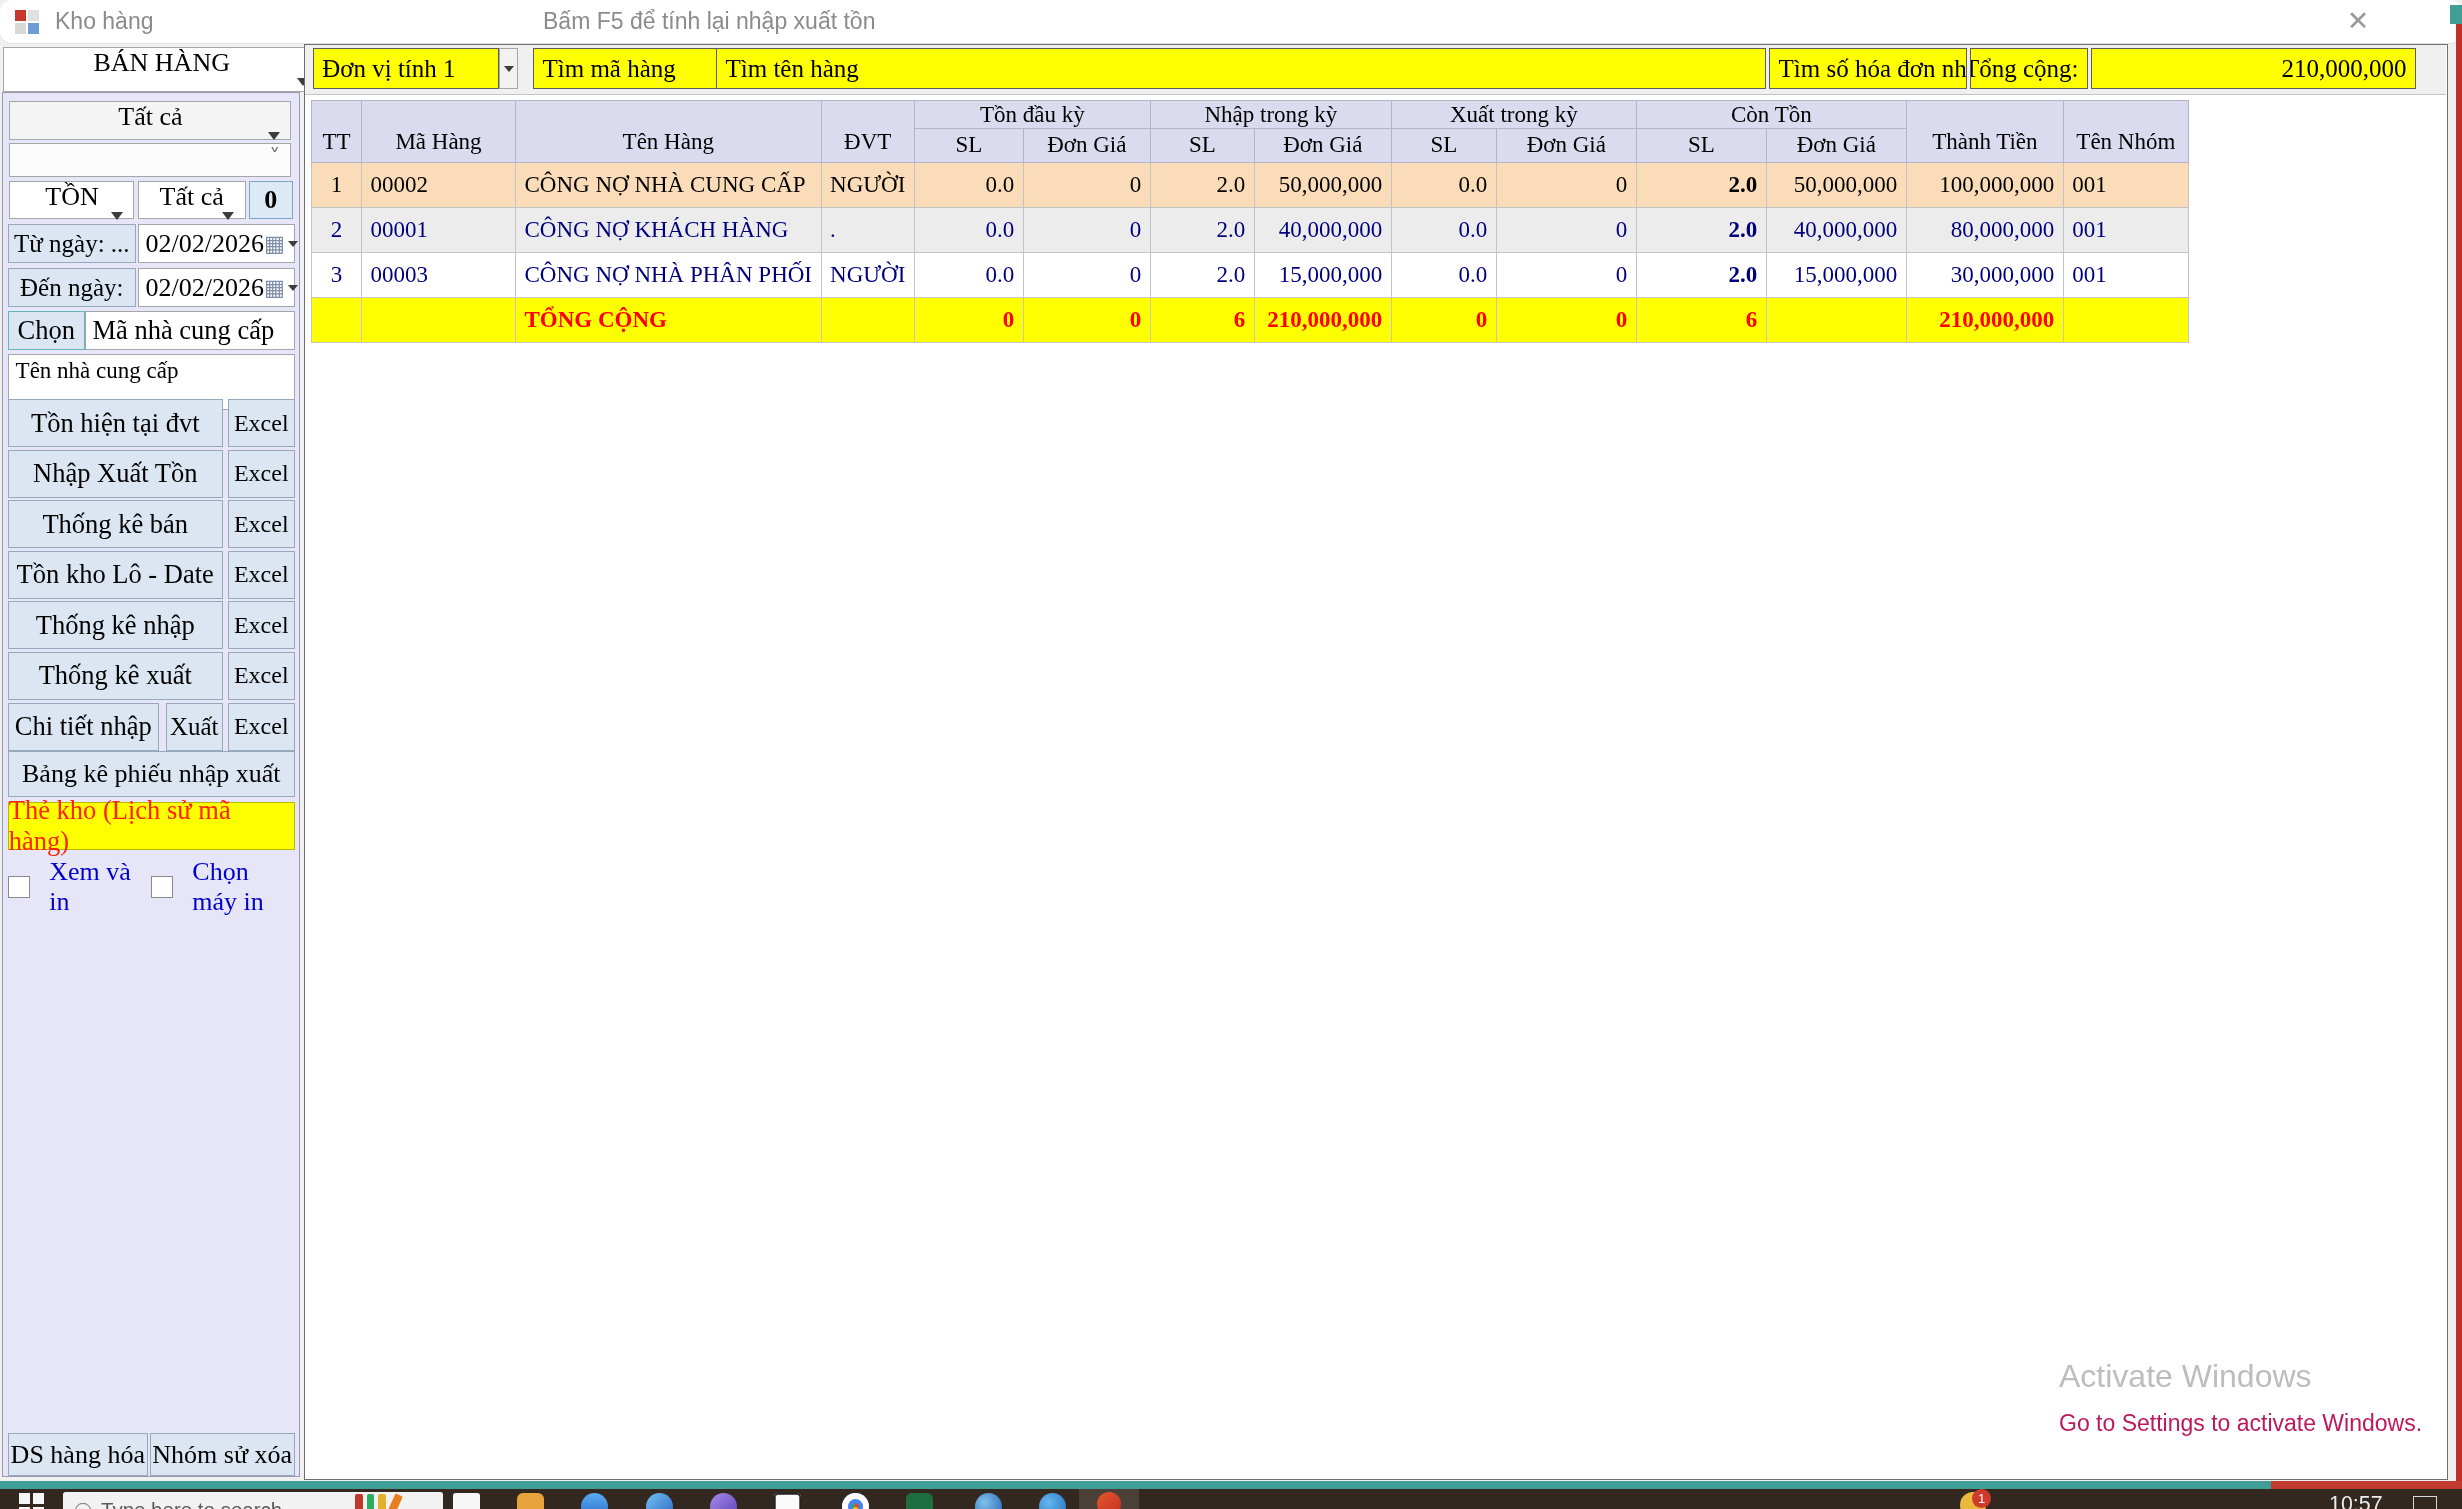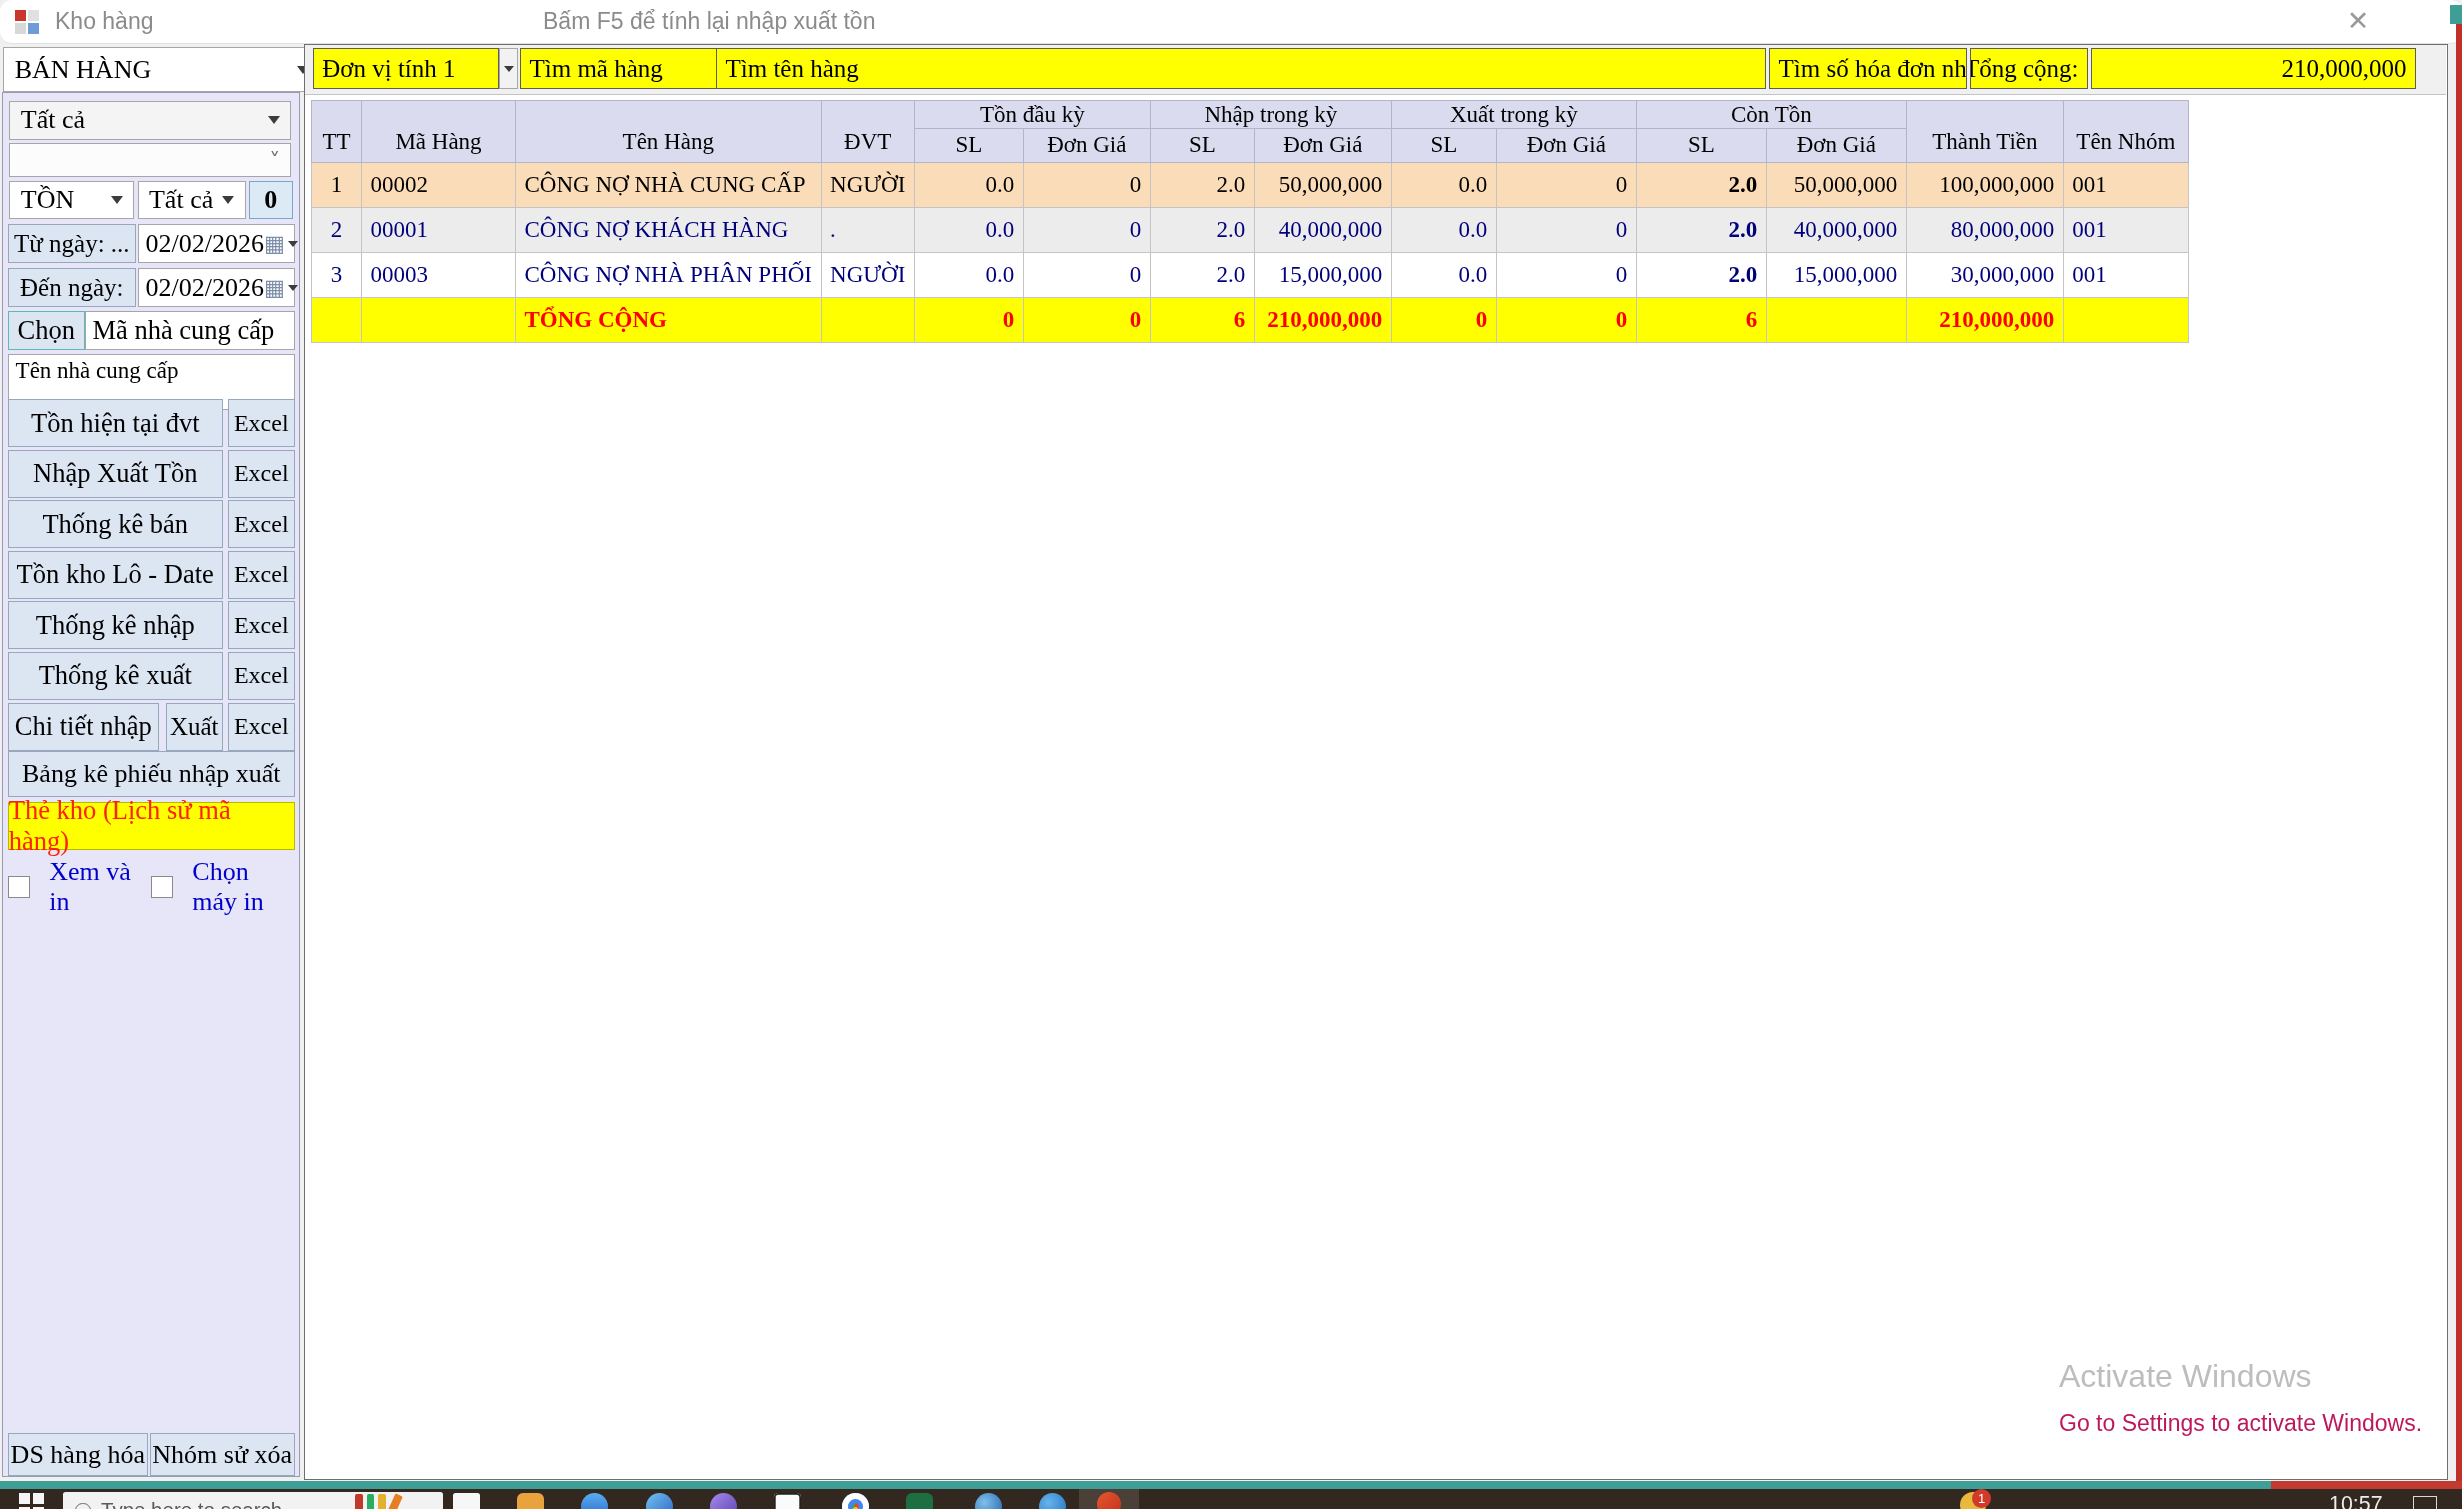--- a/index.html
+++ b/index.html
@@ -13,21 +13,21 @@
 
   
   #titlebar{left:0;top:0;width:2462px;height:43px;background:#ffffff;border-bottom:0.9px solid #e2e2e2;border-radius:12px;}
   #app-icon{left:15.4px;top:8.5px;width:26px;height:26px;}
   #app-icon .sq{position:absolute;width:11px;height:11px;}
   #win-title{left:55px;top:7.7px;font-size:23px;color:#8b8b8b;}
   #title-hint{left:543px;top:7.7px;font-size:23px;color:#8b8b8b;}
   #close-btn{left:2339px;top:5.1px;font-size:27px;color:#9a9a9a;width:38px;text-align:center;}
 
   
-  .combo{background:#fff;border:0.9px solid #a6a6a6;display:flex;align-items:center;padding:0 10.3px;font-size:26px;}
+  .combo{background:#fff;border:0.9px solid #a6a6a6;display:flex;align-items:center;padding:0 10.3px;font-size:26px;flex-direction:column;}
   .darr{width:0;height:0;border-left:6.8px solid transparent;border-right:6.8px solid transparent;border-top:8.5px solid #3c3c3c;margin-left:auto;}
   .chev{margin-left:auto;color:#707070;font-size:22px;font-family:"DejaVu Sans",sans-serif;}
   .btn{background:#dce6f2;border:0.9px solid #98a8bc;display:flex;align-items:center;justify-content:center;font-size:26px;}
   .yellow-field{background:#FFFF00;border:0.9px solid #5c5c5c;font-size:25px;display:flex;align-items:center;padding:0 8.5px;white-space:nowrap;overflow:hidden;}
   .cal-icon{color:#7d8ea8;font-size:22px;margin-left:auto;line-height:1;}
   .mini-arr{width:0;height:0;border-left:5.1px solid transparent;border-right:5.1px solid transparent;border-top:6.8px solid #3c3c3c;margin-left:3.4px;}
   .cb{width:20.5px;height:20.5px;background:#fff;border:1.7px solid #8a8a8a;display:inline-block;flex:none;}
 
   
   #mode-combo{left:3.4px;top:47px;width:294px;height:43px;}
@@ -55,21 +55,21 @@
   #check-row{left:5.1px;top:764px;width:287px;display:flex;align-items:center;gap:19px;color:#0000CC;font-size:26px;}
   #ds-btn{left:5.1px;top:1340px;width:140px;height:43px;font-size:26px;}
   #lichsu-btn{left:147px;top:1340px;width:145px;height:43px;font-size:26px;}
 
   
   #main-panel{left:304px;top:44px;width:2144px;height:1436px;background:#fff;border:1.7px solid #6e6e6e;box-sizing:border-box;}
   #main-top{left:0;top:0;width:2141px;height:49px;background:#f0f0f0;border-bottom:0.9px solid #c4c4c4;}
   #unit-combo{left:7.7px;top:3.4px;width:186px;height:41px;box-sizing:border-box;}
   #unit-arrow{left:194px;top:3.4px;width:19px;height:41px;background:#f2f2f2;border:0.9px solid #a6a6a6;display:flex;align-items:center;justify-content:center;box-sizing:border-box;}
   #unit-arrow .darr{margin:0;border-left-width:5.1px;border-right-width:5.1px;border-top-width:6.8px;}
-  #find-code{left:215px;top:3.4px;width:197px;height:41px;box-sizing:border-box;}
+  #find-code{left:228px;top:3.4px;width:197px;height:41px;box-sizing:border-box;}
   #find-name{left:411px;top:3.4px;width:1050px;height:41px;box-sizing:border-box;}
   #find-invoice{left:1464px;top:3.4px;width:198px;height:41px;box-sizing:border-box;}
   #total-label{left:1665px;top:3.4px;width:118px;height:41px;justify-content:flex-end;box-sizing:border-box;}
   #total-value{left:1786px;top:3.4px;width:325px;height:41px;justify-content:flex-end;box-sizing:border-box;}
 
   
   #grid{position:absolute;left:6px;top:55px;border-collapse:collapse;table-layout:fixed;border:1.7px solid #3f3f3f;}
   #grid th{background:#DBDBEF;border:0.9px solid #b4b4c8;font-weight:normal;font-size:23px;padding:0 5.1px;text-align:center;overflow:hidden;white-space:nowrap;}
   #grid tr.h1 th{height:27px;}
   #grid tr.h2 th{height:32.5px;}

